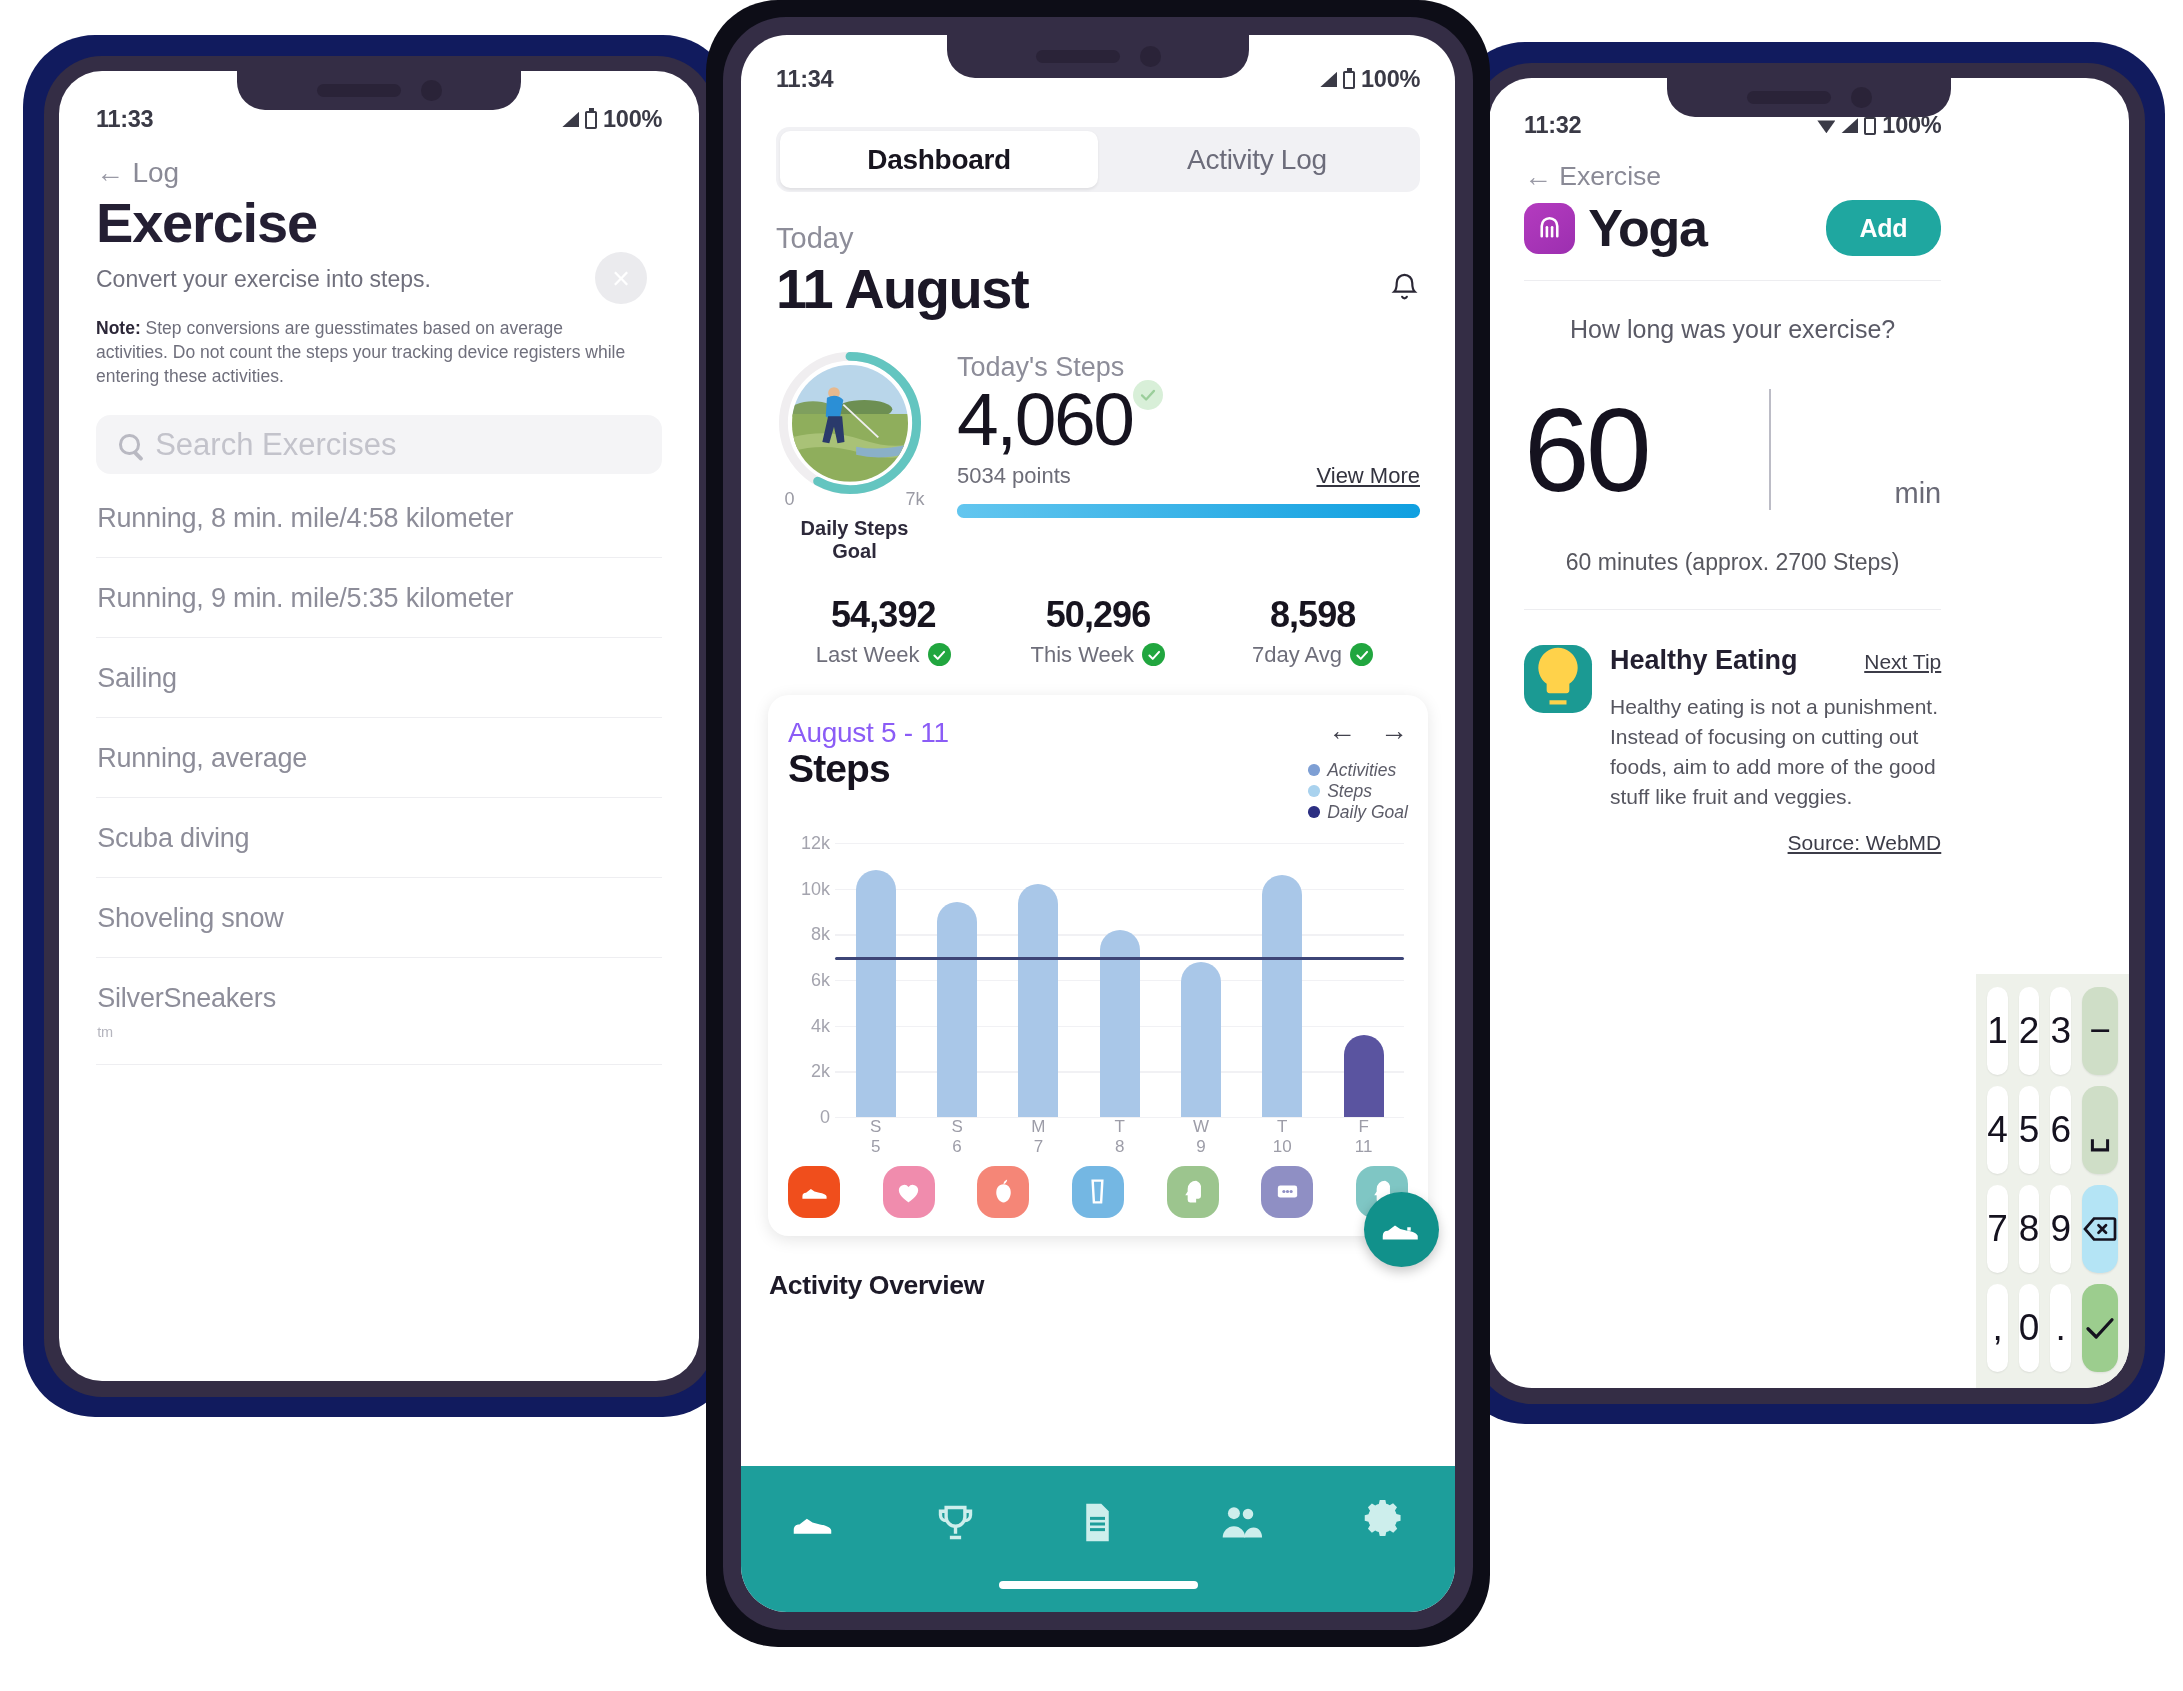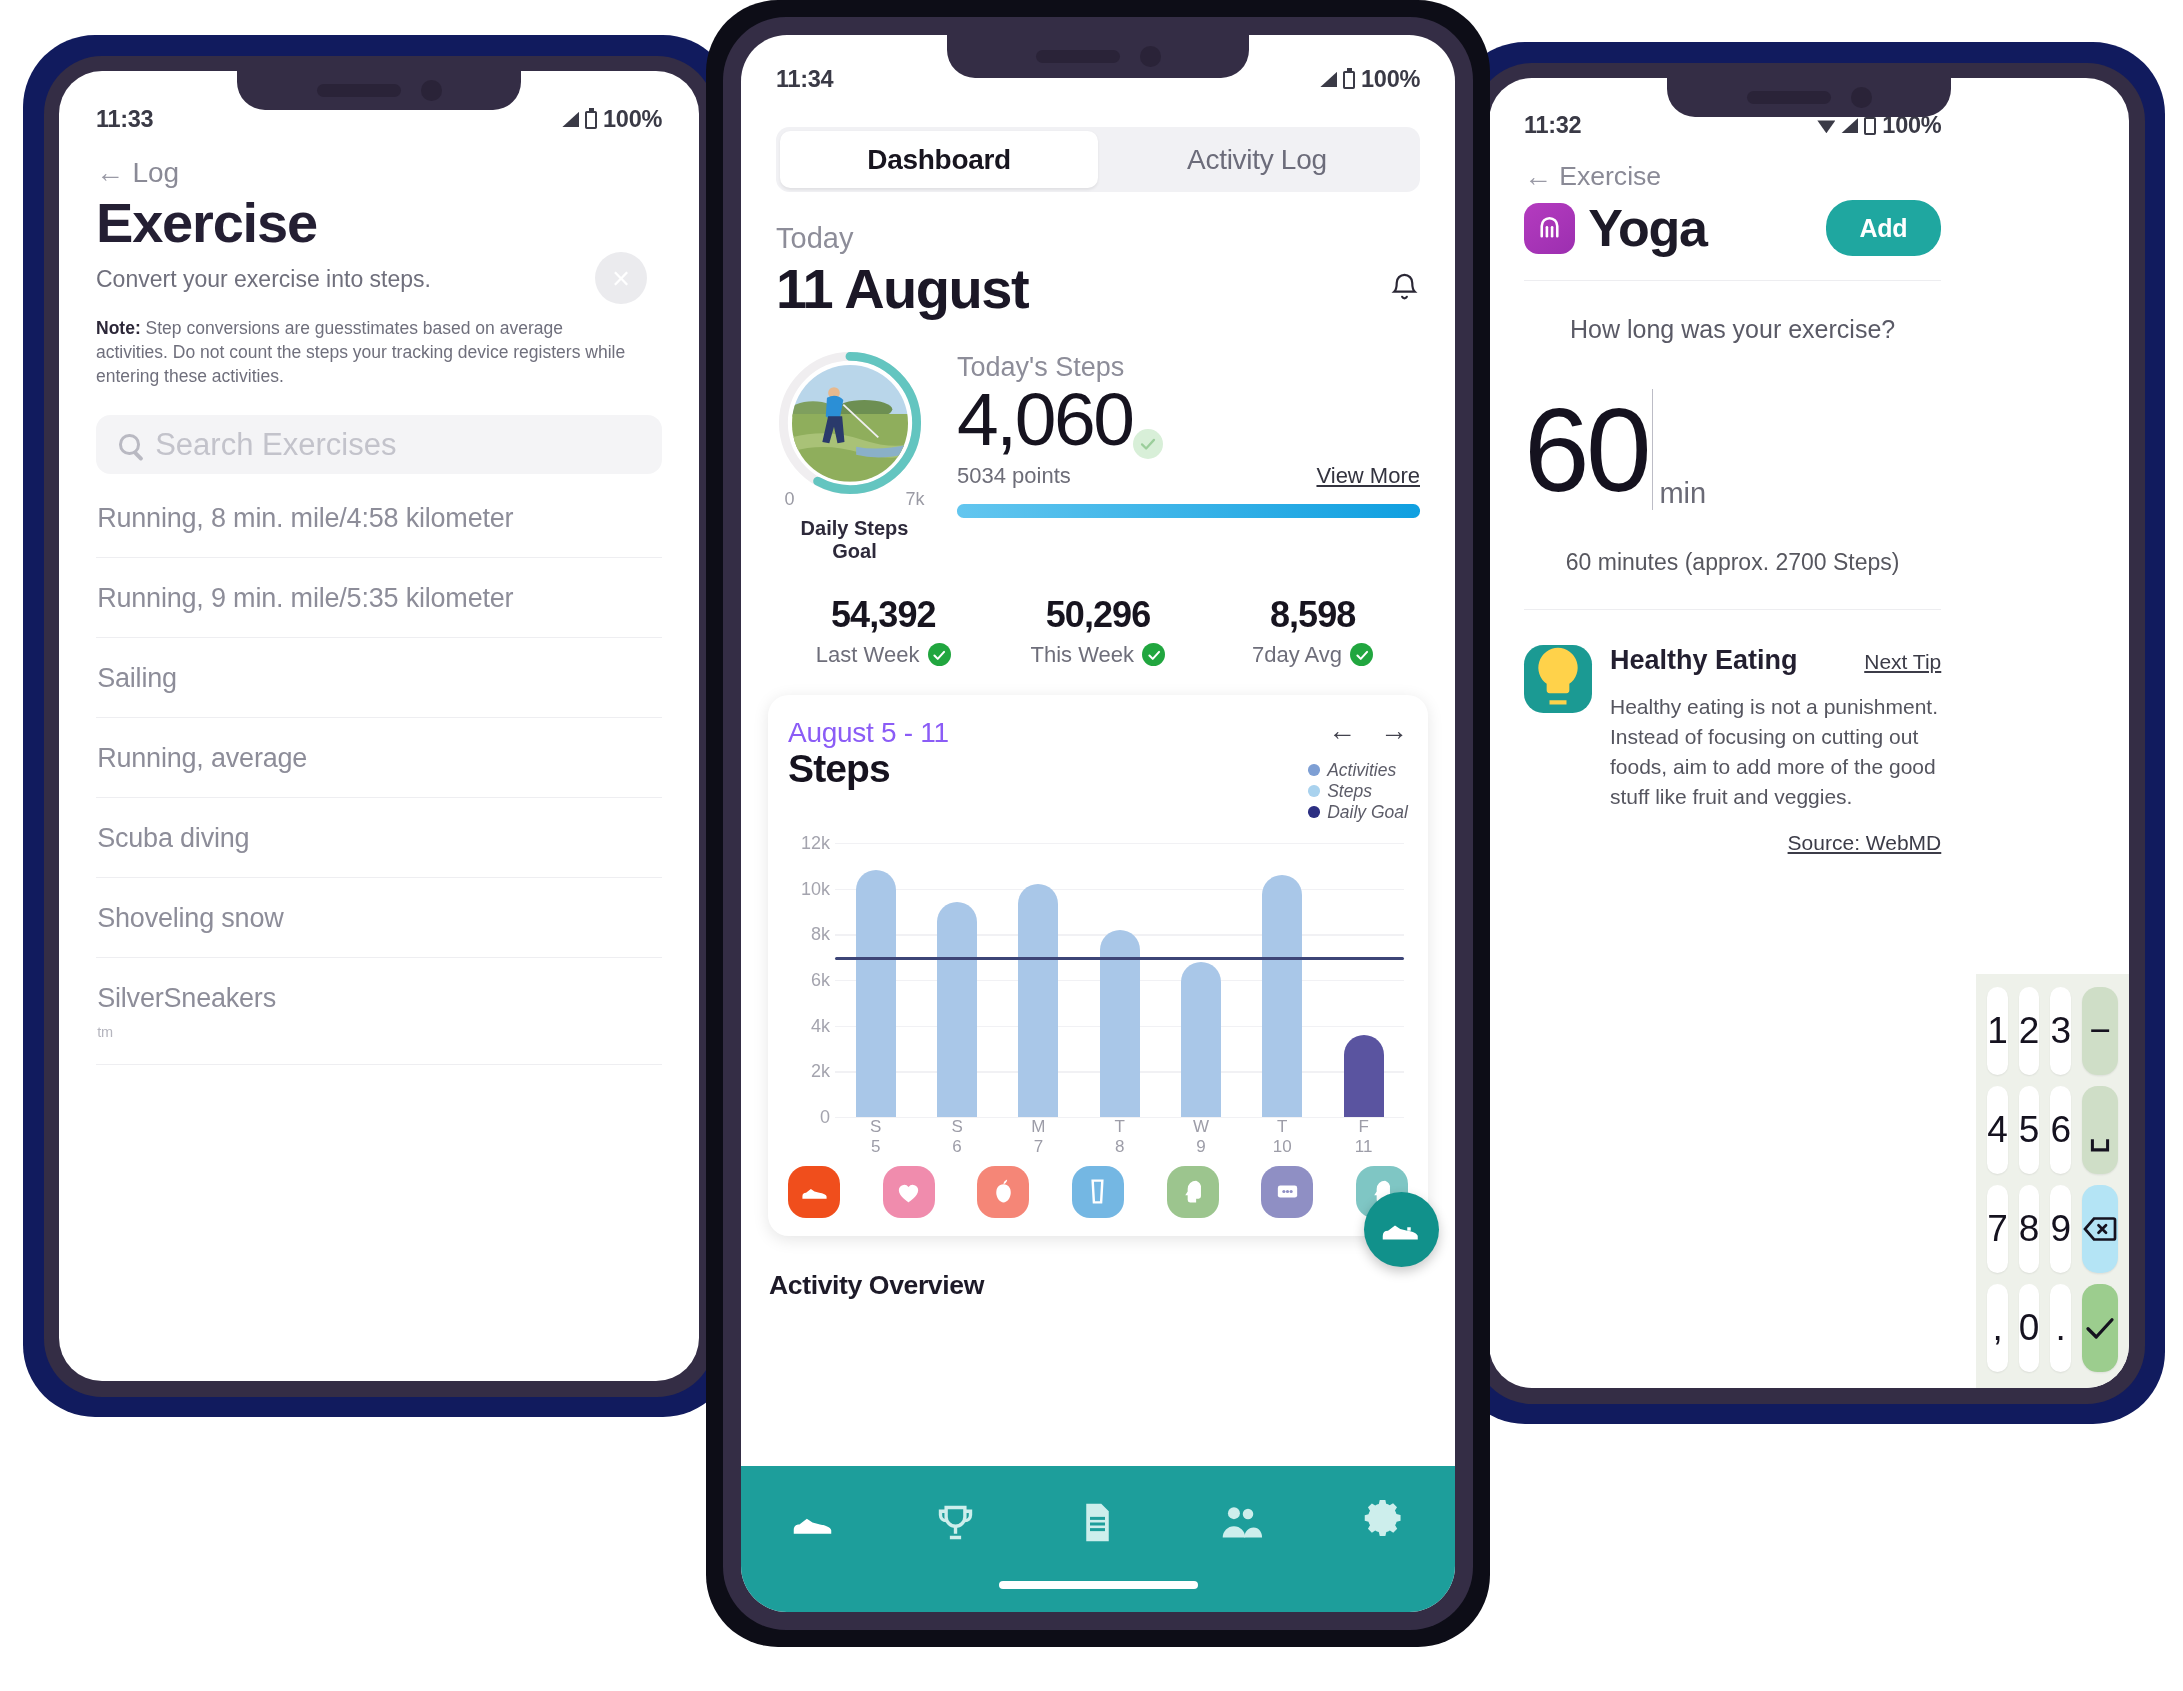--- a/index.html
+++ b/index.html
@@ -64,21 +64,21 @@
   .yoga-row { display:flex; align-items:center; margin-top:6px; }
   .yoga-ic { width:51px; height:51px; border-radius:14.5px;
              background:linear-gradient(145deg,#b43bbf,#9c2fb0); flex:none;
              display:flex; align-items:center; justify-content:center; }
   .yoga-ic svg { width:31px; height:31px; }
   .yoga-title { font-size:52px; font-weight:700; color:#1d1a28; letter-spacing:-1.2px; margin-left:13.3px; }
   .add-btn { margin-left:auto; background:#1fa7a0; color:#fff; font-size:25px; font-weight:700;
              padding:13.3px 34px; border-radius:26.6px; letter-spacing:-0.3px; }
   .rp .divider { height:1.2px; background:#ededf0; margin:22px 0 0 0; }
   .q-label { font-size:25px; color:#5a5a66; text-align:center; margin-top:34px; }
-  .dur-wrap { display:flex; align-items:center; justify-content:flex-start; margin-top:30px; height:151px;}
+  .dur-wrap { display:flex; align-items:center; justify-content:space-between; margin-top:30px; height:151px;}
   .dur-num { font-size:118px; font-weight:300; color:#15121f; letter-spacing:-3.6px; line-height:1; }
   .dur-caret { width:1.8px; height:121px; background:#bcbcc6; margin:0 6px 0 3.6px; }
   .dur-unit { font-size:29px; color:#6a6a76; align-self:flex-end; margin-bottom:15.7px; }
   .approx { font-size:23px; color:#57575f; text-align:center; margin-top:24px; }
   .tip-card { margin-top:35px; display:flex; gap:18px; align-items:flex-start; }
   .tip-ic { width:68px; height:68px; border-radius:19.3px; background:#1b9a93; flex:none;
             display:flex; align-items:center; justify-content:center; }
   .tip-body { flex:1; }
   .tip-head { display:flex; align-items:baseline; }
   .tip-title { font-size:27px; font-weight:700; color:#231f30; }
@@ -113,21 +113,21 @@
   .bell { margin-left:auto; width:31px; height:35px; }
   .steps-row { display:flex; align-items:flex-start; margin-top:28px; gap:24px; }
   .ring-wrap { width:157px; flex:none; }
   .ring { position:relative; width:148px; height:148px; }
   .ring .avatar { position:absolute; inset:15.7px; border-radius:50%; overflow:hidden; }
   .ring-lbls { display:flex; justify-content:space-between; font-size:18px; color:#9a9aa4;
                padding:0 8.4px; margin-top:-8.4px;}
   .ring-cap { text-align:center; font-size:20px; font-weight:700; color:#2d293a; margin-top:7.2px; }
   .steps-main { flex:1; padding-top:2.4px; }
   .steps-lab { font-size:27px; color:#8d8d99; }
-  .steps-num-row { display:flex; align-items:flex-end; margin-top:-2.4px; }
+  .steps-num-row { display:flex; align-items:flex-start; margin-top:-2.4px; }
   .steps-num { font-size:75px; font-weight:300; color:#16131f; letter-spacing:-2.4px; line-height:1.05;}
   .chk-ghost { width:30px; height:30px; border-radius:50%; background:#d8efd8;
                display:flex; align-items:center; justify-content:center; }
   .chk-ghost svg{ width:18px; height:18px; }
   .pts-row { display:flex; align-items:baseline; margin-top:3.6px; }
   .pts { font-size:22px; color:#6d6d78; }
   .viewmore { margin-left:auto; font-size:22px; color:#33333f; text-decoration:underline; }
   .progbar { height:13.3px; border-radius:6.6px; margin-top:15.7px;
              background:linear-gradient(90deg,#63c6ef,#0f9fe0); }
   .kpis { display:flex; margin-top:31px; }

